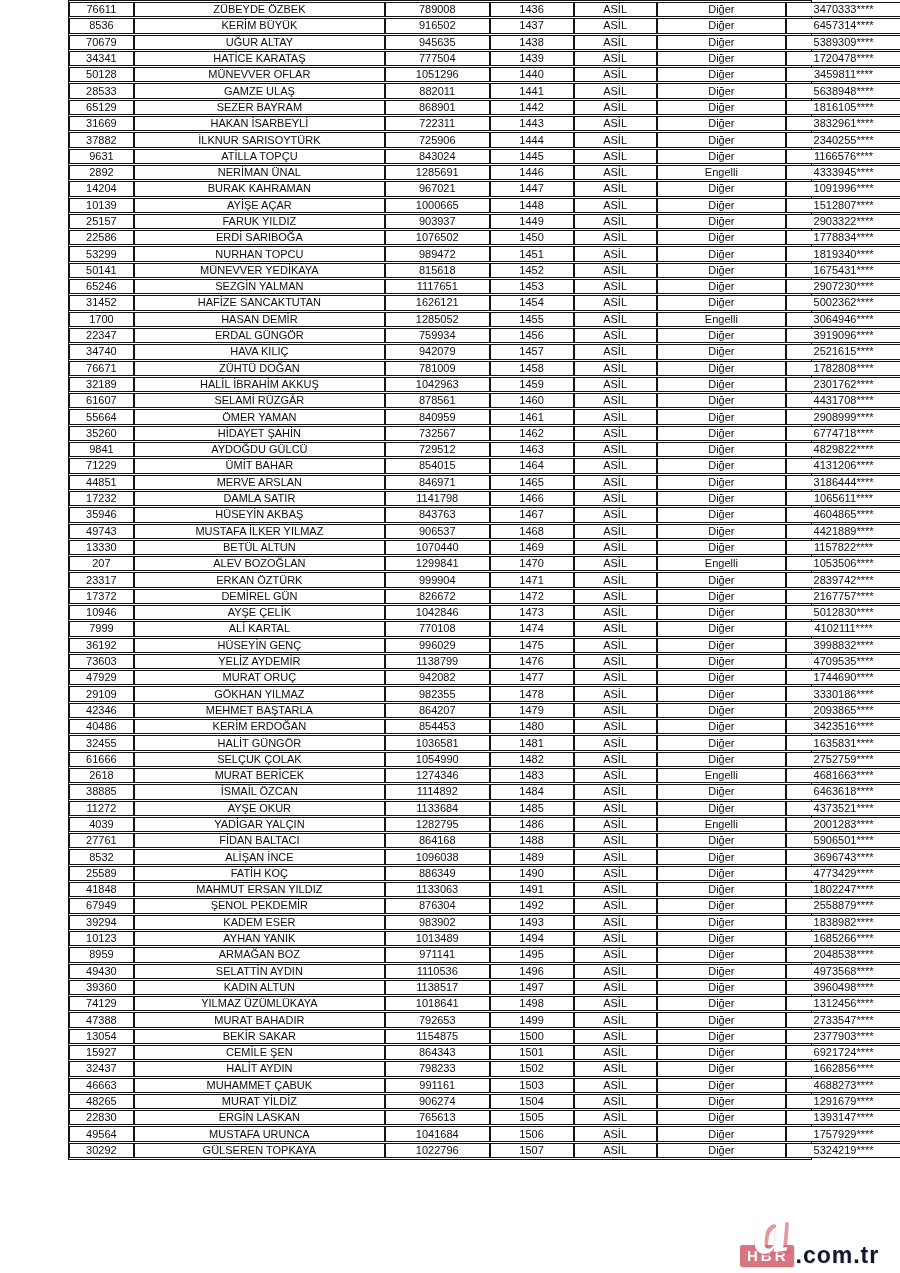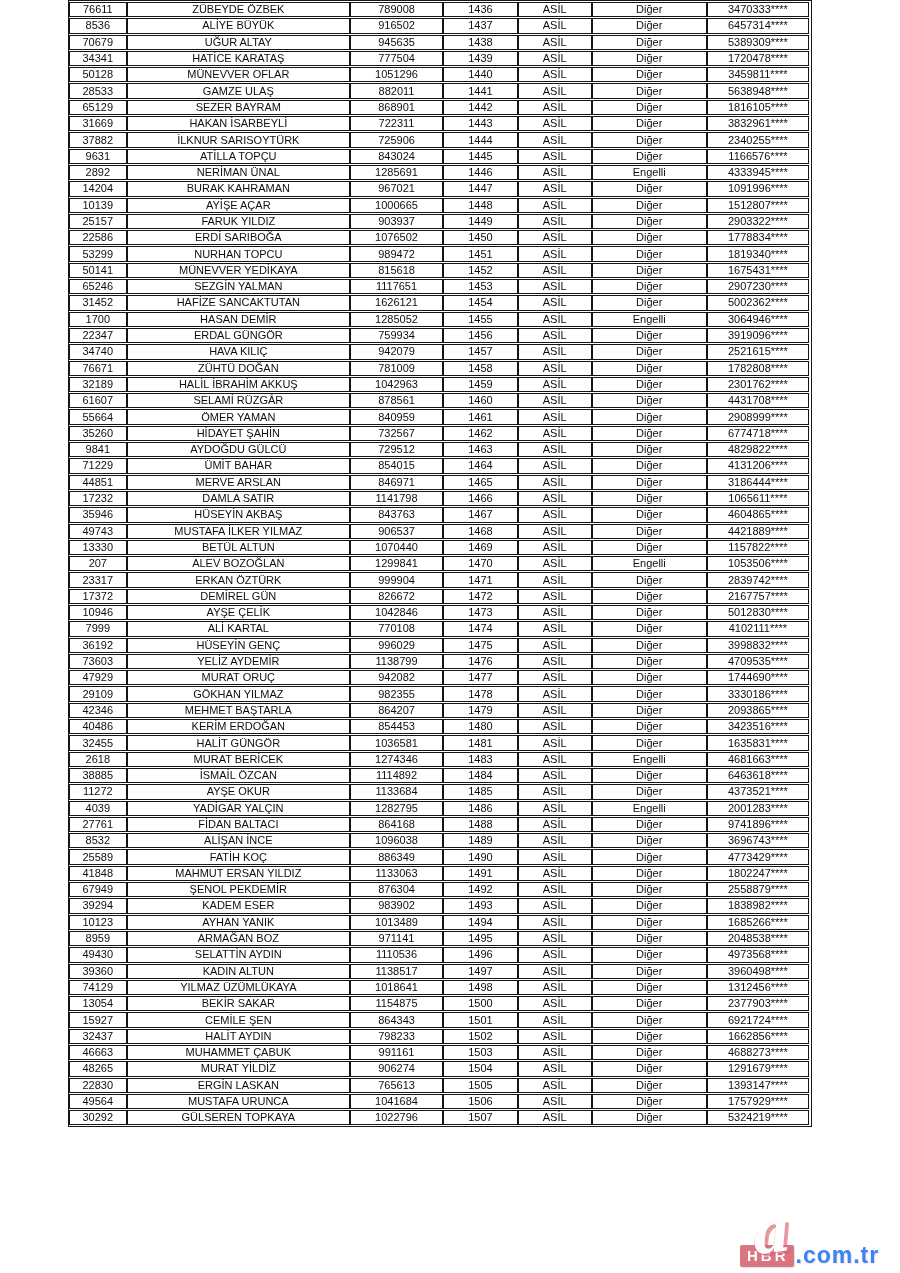--- a/index.html
+++ b/index.html
@@ -19,21 +19,21 @@
     position: absolute;
     left: 68px;
     top: 0px;
     width: 742px;
     border: 1px solid #151515;
   }
   table.results {
     border-collapse: separate;
     border-spacing: 0 1px;
     table-layout: fixed;
-    width: 740px;
+    width: 832px;
   }
   table.results td {
     border: 1px solid #151515;
     height: 13.3px;
     line-height: 13px;
     padding: 0;
     text-align: center;
     vertical-align: middle;
     font-size: 11px;
     color: #0e0e0e;
@@ -73,21 +73,21 @@
     background: rgba(210, 94, 107, 0.85);
     color: #ffffff;
     font-weight: bold;
     font-size: 15px;
     letter-spacing: 3px;
     padding: 2px 5px 3px 7px;
     border-radius: 2px;
     box-shadow: 1px 1px 1px rgba(180,180,180,0.4);
   }
   .wm-suffix {
-    color: #3b82f6;
+    color: #0f172a;
     font-size: 23px;
     font-weight: bold;
     letter-spacing: 1px;
     text-shadow: 1px 1px 1px rgba(205,205,205,0.6);
     white-space: nowrap;
   }
 </style>
 </head>
 <body>
 
@@ -109,21 +109,21 @@
             <td>76611</td>
             <td>ZÜBEYDE ÖZBEK</td>
             <td>789008</td>
             <td>1436</td>
             <td>ASİL</td>
             <td>Diğer</td>
             <td>3470333****</td>
           </tr>
           <tr>
             <td>8536</td>
-            <td>ALİYE BÜYÜK</td>
+            <td>KERİM BÜYÜK</td>
             <td>916502</td>
             <td>1437</td>
             <td>ASİL</td>
             <td>Diğer</td>
             <td>6457314****</td>
           </tr>
           <tr>
             <td>70679</td>
             <td>UĞUR ALTAY</td>
             <td>945635</td>
@@ -513,20 +513,29 @@
           <tr>
             <td>32455</td>
             <td>HALİT GÜNGÖR</td>
             <td>1036581</td>
             <td>1481</td>
             <td>ASİL</td>
             <td>Diğer</td>
             <td>1635831****</td>
           </tr>
           <tr>
+            <td>61666</td>
+            <td>SELÇUK ÇOLAK</td>
+            <td>1054990</td>
+            <td>1482</td>
+            <td>ASİL</td>
+            <td>Diğer</td>
+            <td>2752759****</td>
+          </tr>
+          <tr>
             <td>2618</td>
             <td>MURAT BERİCEK</td>
             <td>1274346</td>
             <td>1483</td>
             <td>ASİL</td>
             <td>Engelli</td>
             <td>4681663****</td>
           </tr>
           <tr>
             <td>38885</td>
@@ -555,21 +564,21 @@
             <td>Engelli</td>
             <td>2001283****</td>
           </tr>
           <tr>
             <td>27761</td>
             <td>FİDAN BALTACI</td>
             <td>864168</td>
             <td>1488</td>
             <td>ASİL</td>
             <td>Diğer</td>
-            <td>9741896****</td>
+            <td>5906501****</td>
           </tr>
           <tr>
             <td>8532</td>
             <td>ALİŞAN İNCE</td>
             <td>1096038</td>
             <td>1489</td>
             <td>ASİL</td>
             <td>Diğer</td>
             <td>3696743****</td>
           </tr>
@@ -646,20 +655,29 @@
             <td>3960498****</td>
           </tr>
           <tr>
             <td>74129</td>
             <td>YILMAZ ÜZÜMLÜKAYA</td>
             <td>1018641</td>
             <td>1498</td>
             <td>ASİL</td>
             <td>Diğer</td>
             <td>1312456****</td>
+          </tr>
+          <tr>
+            <td>47388</td>
+            <td>MURAT BAHADIR</td>
+            <td>792653</td>
+            <td>1499</td>
+            <td>ASİL</td>
+            <td>Diğer</td>
+            <td>2733547****</td>
           </tr>
           <tr>
             <td>13054</td>
             <td>BEKİR SAKAR</td>
             <td>1154875</td>
             <td>1500</td>
             <td>ASİL</td>
             <td>Diğer</td>
             <td>2377903****</td>
           </tr>

